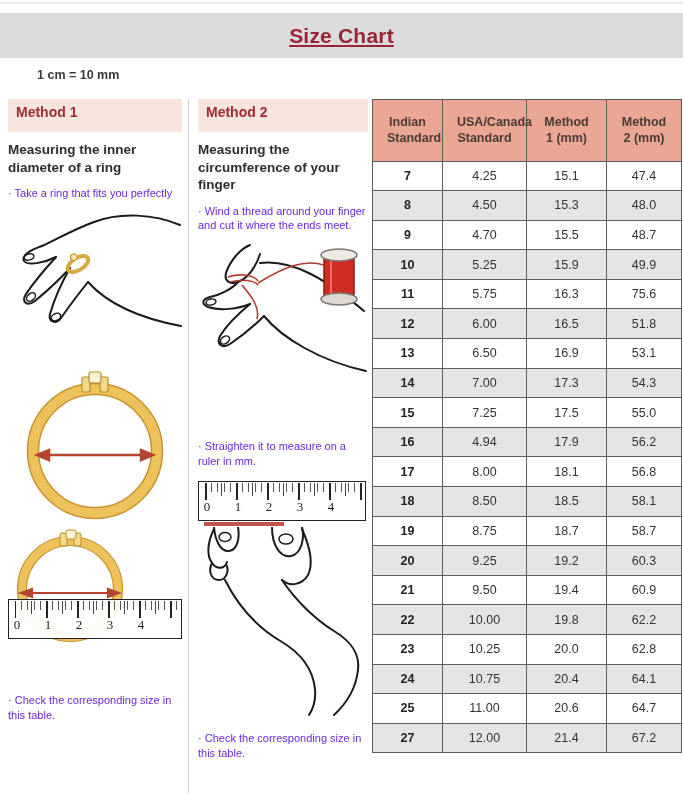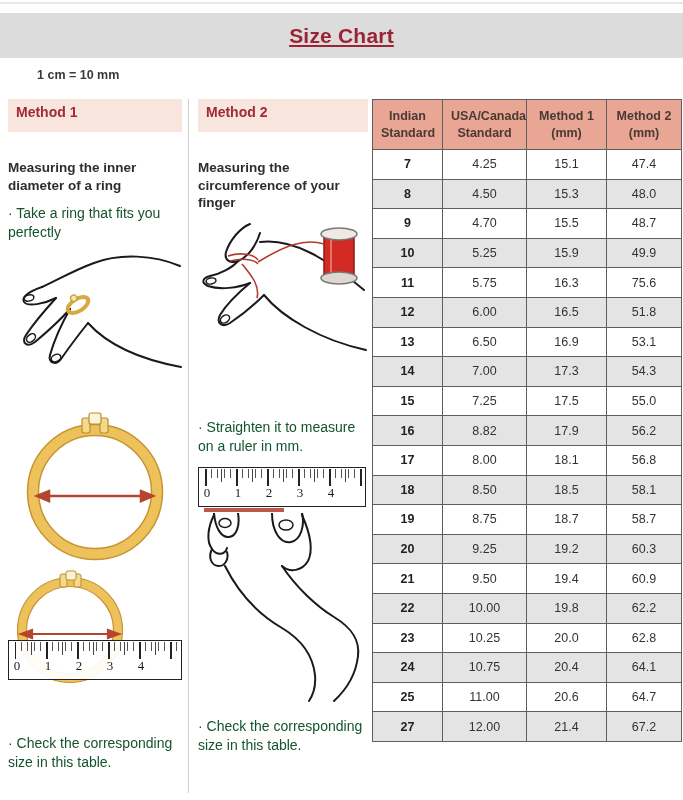--- a/index.html
+++ b/index.html
@@ -27,22 +27,22 @@
   .col-1 { left:8px;  width:174px; }
   .col-2 { left:198px; width:170px; }
   .v-divider { position:absolute; left:188px; top:99px; height:694px; width:1px; background:#cfcfcf; }
 
   .method-bar {
     height:33px; line-height:26px; padding-left:8px;
     background: var(--method-bar-bg, #f7e5de);
     color: var(--method-red, #a12a35);
     font-weight:bold; font-size:14px;
   }
-  .col-heading { margin-top:27px; font-size:13.5px; font-weight:bold; color:#2e2e2e; line-height:1.3; }
-  .bullet { margin-top:10px; font-size:14px; color:#14532d; line-height:1.35; }
+  .col-heading { margin-top:9px; font-size:13.5px; font-weight:bold; color:#2e2e2e; line-height:1.3; }
+  .bullet { margin-top:10px; font-size:11px; color:#6d28d9; line-height:1.35; }
 
   .illus { position:relative; width:100%; }
   .illus svg { display:block; }
 
   
   .ruler {
     position:absolute; background:rgba(255,255,255,.94);
     border:1.5px solid #222; height:40px;
   }
   .r-ticks { position:absolute; top:1px; left:6px; right:1px; }
@@ -64,21 +64,21 @@
 
   
   .size-table-wrap { position:absolute; left:372px; top:99px; width:309px; }
   table.size-table { width:100%; border-collapse:collapse; table-layout:fixed; }
   .size-table th, .size-table td {
     border:1px solid #5e5e5e; text-align:center; vertical-align:middle;
   }
   .size-table th {
     background: var(--table-header-bg, #eaa695);
     color:#4a3a33; font-size:12.5px; font-weight:bold; line-height:1.3;
-    height:50px; padding:8px;
+    height:50px; padding:14px;
   }
   .size-table td { height:29.6px; font-size:12.5px; color:#333; background:#fff; }
   .size-table tbody tr:nth-child(even) td { background: var(--alt-row, #e4e4e4); }
   .size-table td:first-child { font-weight:bold; color:#222; }
   .size-table col.c1{width:70px;} .size-table col.c2{width:84px;}
   .size-table col.c3{width:80px;} .size-table col.c4{width:75px;}
 </style>
 </head>
 <body>
 
@@ -166,20 +166,21 @@
       <span class="r-num" style="left:132px;">4</span>
     </div>
   </div>
 
   <div class="bullet" style="margin-top:14px;">·  Check the corresponding size in this table.</div>
 </div>
 
 <div class="col col-2">
   <div class="method-bar">Method 2</div>
   <div class="col-heading">Measuring the circumference of your finger</div>
+  <div class="bullet">· Wind a thread around your finger and cut it where the ends meet.</div>
 
   <div class="illus" style="height:178px; margin-top:8px;">
     <svg width="170" height="178" viewBox="0 0 170 178">
       <g fill="none" stroke="#1a1a1a" stroke-width="2" stroke-linecap="round">
         <path d="M52 4 C42 8 32 20 28 32 C26 40 32 44 40 41 C50 37 58 26 62 13"></path>
         <path d="M40 41 C34 48 22 54 12 56 C4 58 3 63 10 66 C22 70 40 68 52 63"></path>
         <path d="M52 63 C40 73 28 85 22 95 C18 103 24 108 32 103 C44 95 58 83 66 75"></path>
         <path d="M66 75 C84 97 122 120 168 130"></path>
         <path d="M62 22 C94 18 128 38 166 70"></path>
       </g>
@@ -304,21 +305,21 @@
           <td>54.3</td>
         </tr>
         <tr>
           <td>15</td>
           <td>7.25</td>
           <td>17.5</td>
           <td>55.0</td>
         </tr>
         <tr>
           <td>16</td>
-          <td>8.82</td>
+          <td>4.94</td>
           <td>17.9</td>
           <td>56.2</td>
         </tr>
         <tr>
           <td>17</td>
           <td>8.00</td>
           <td>18.1</td>
           <td>56.8</td>
         </tr>
         <tr>

